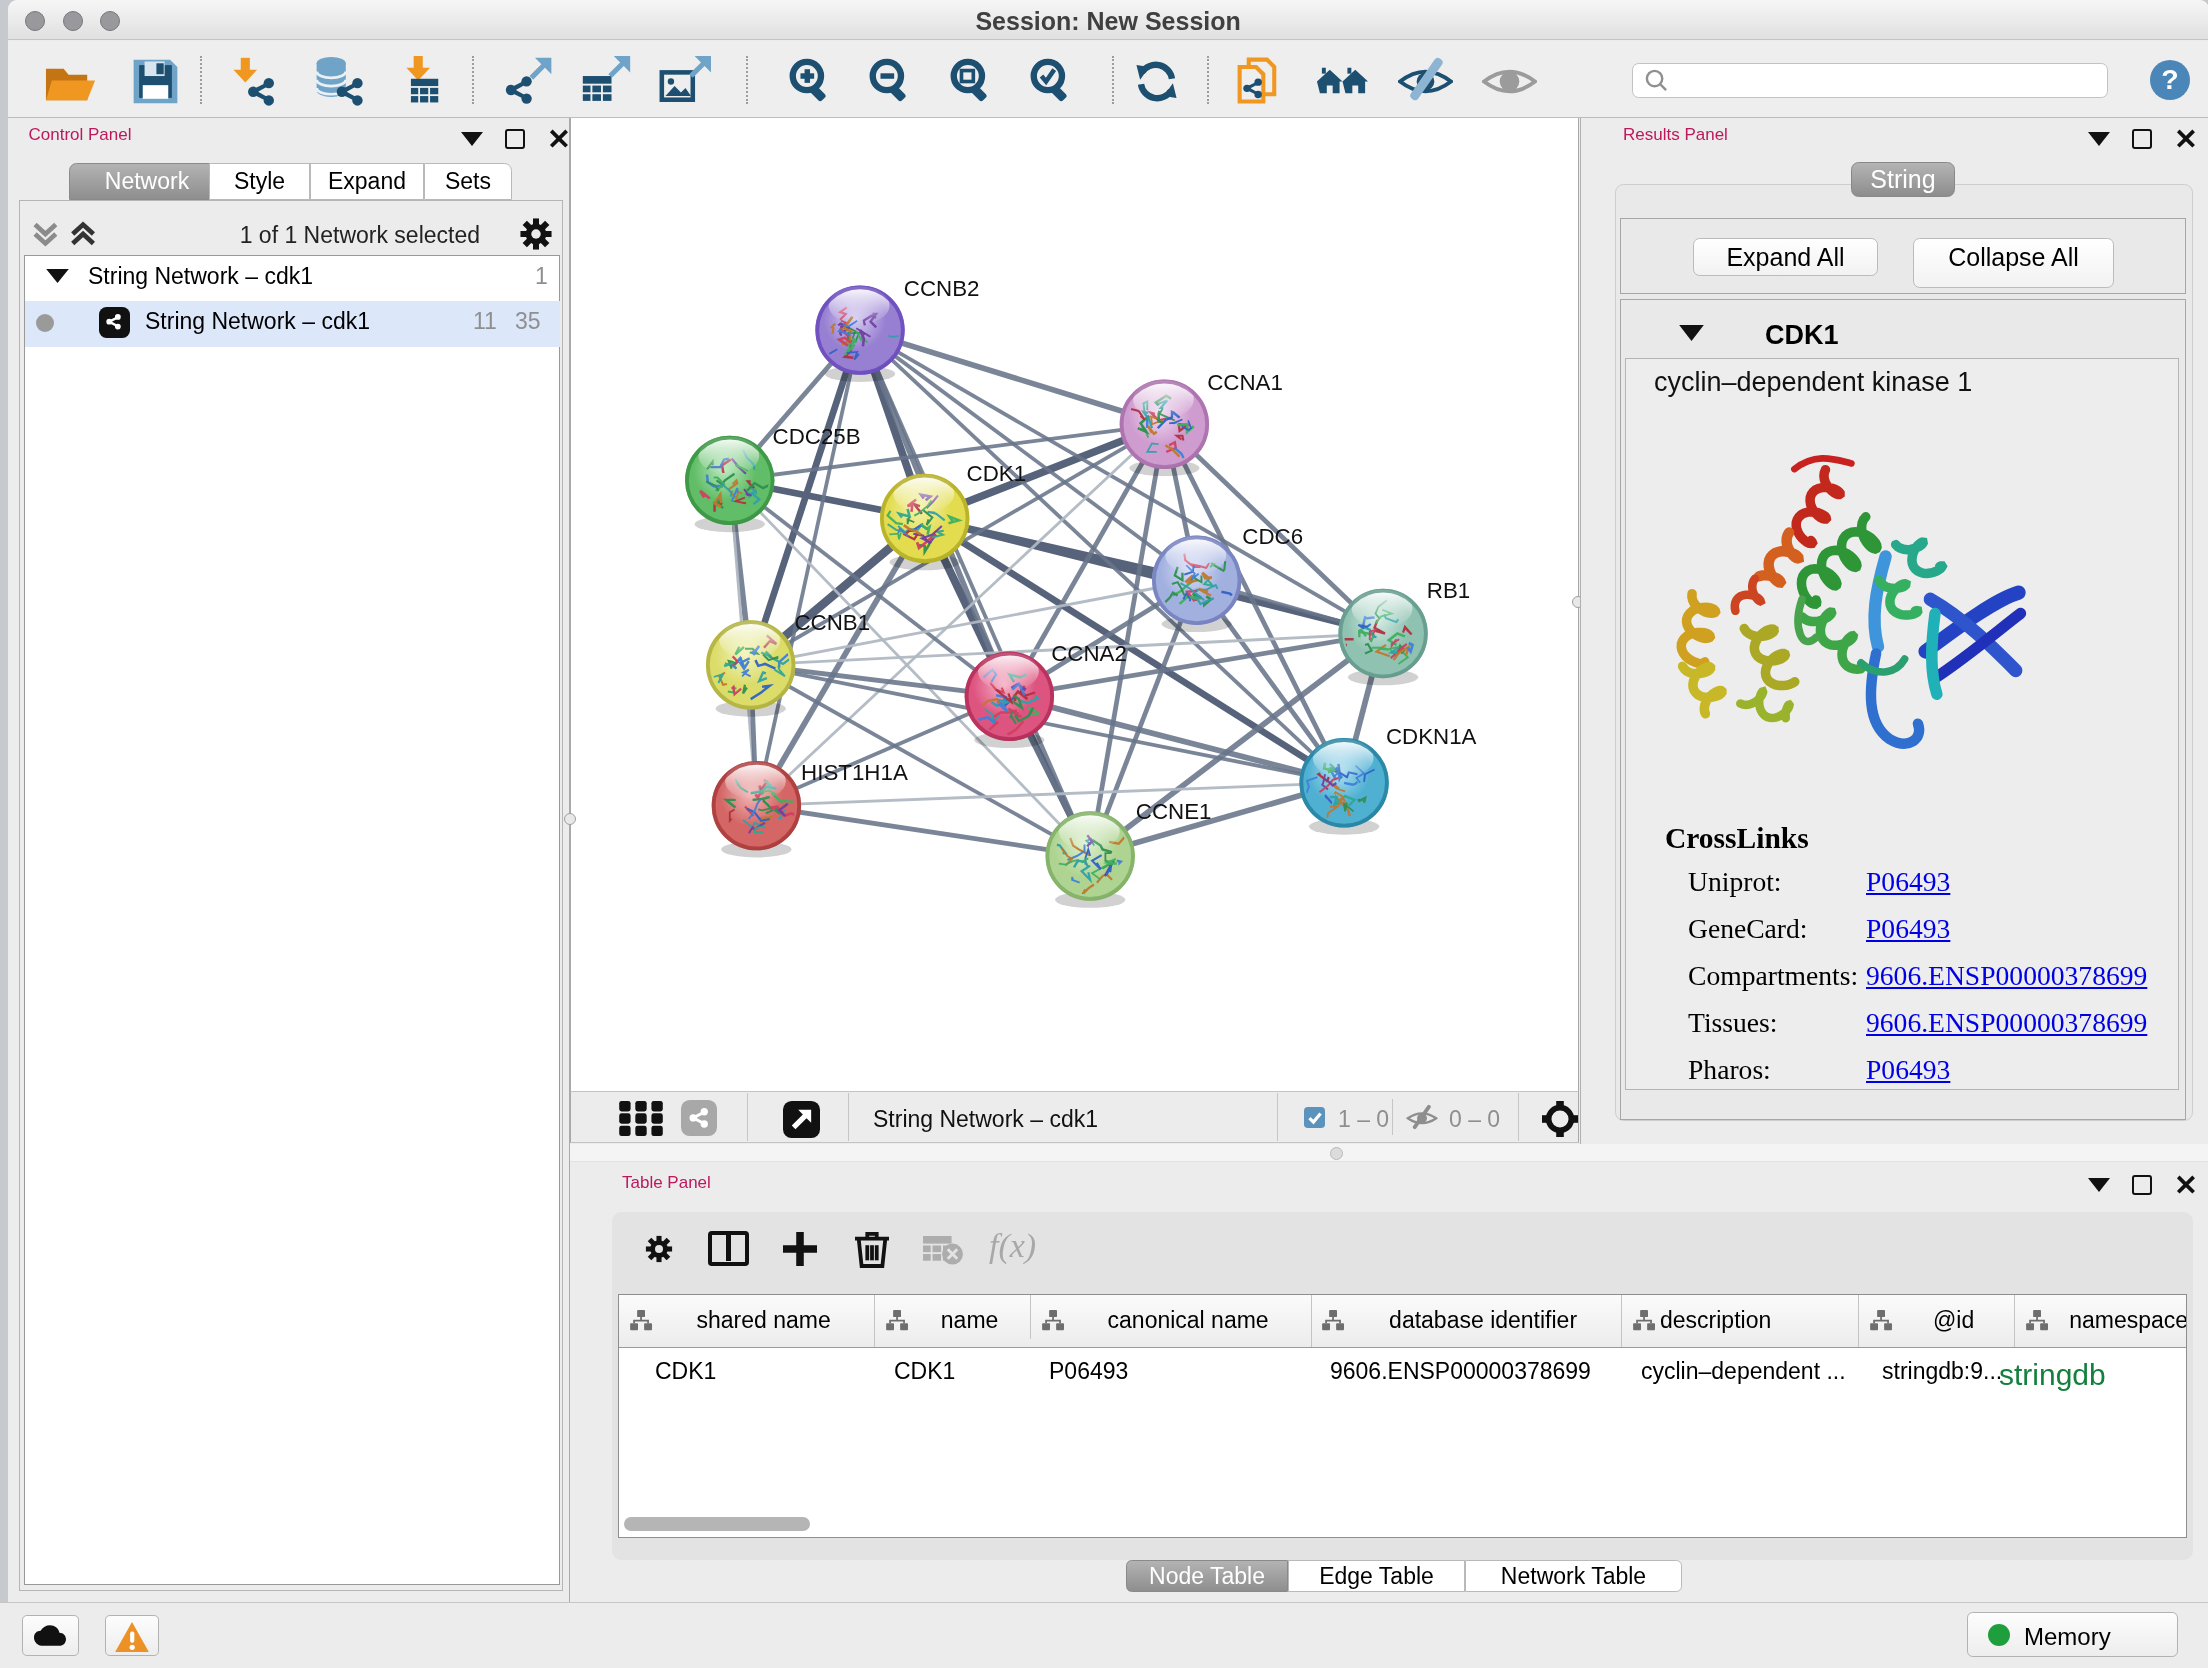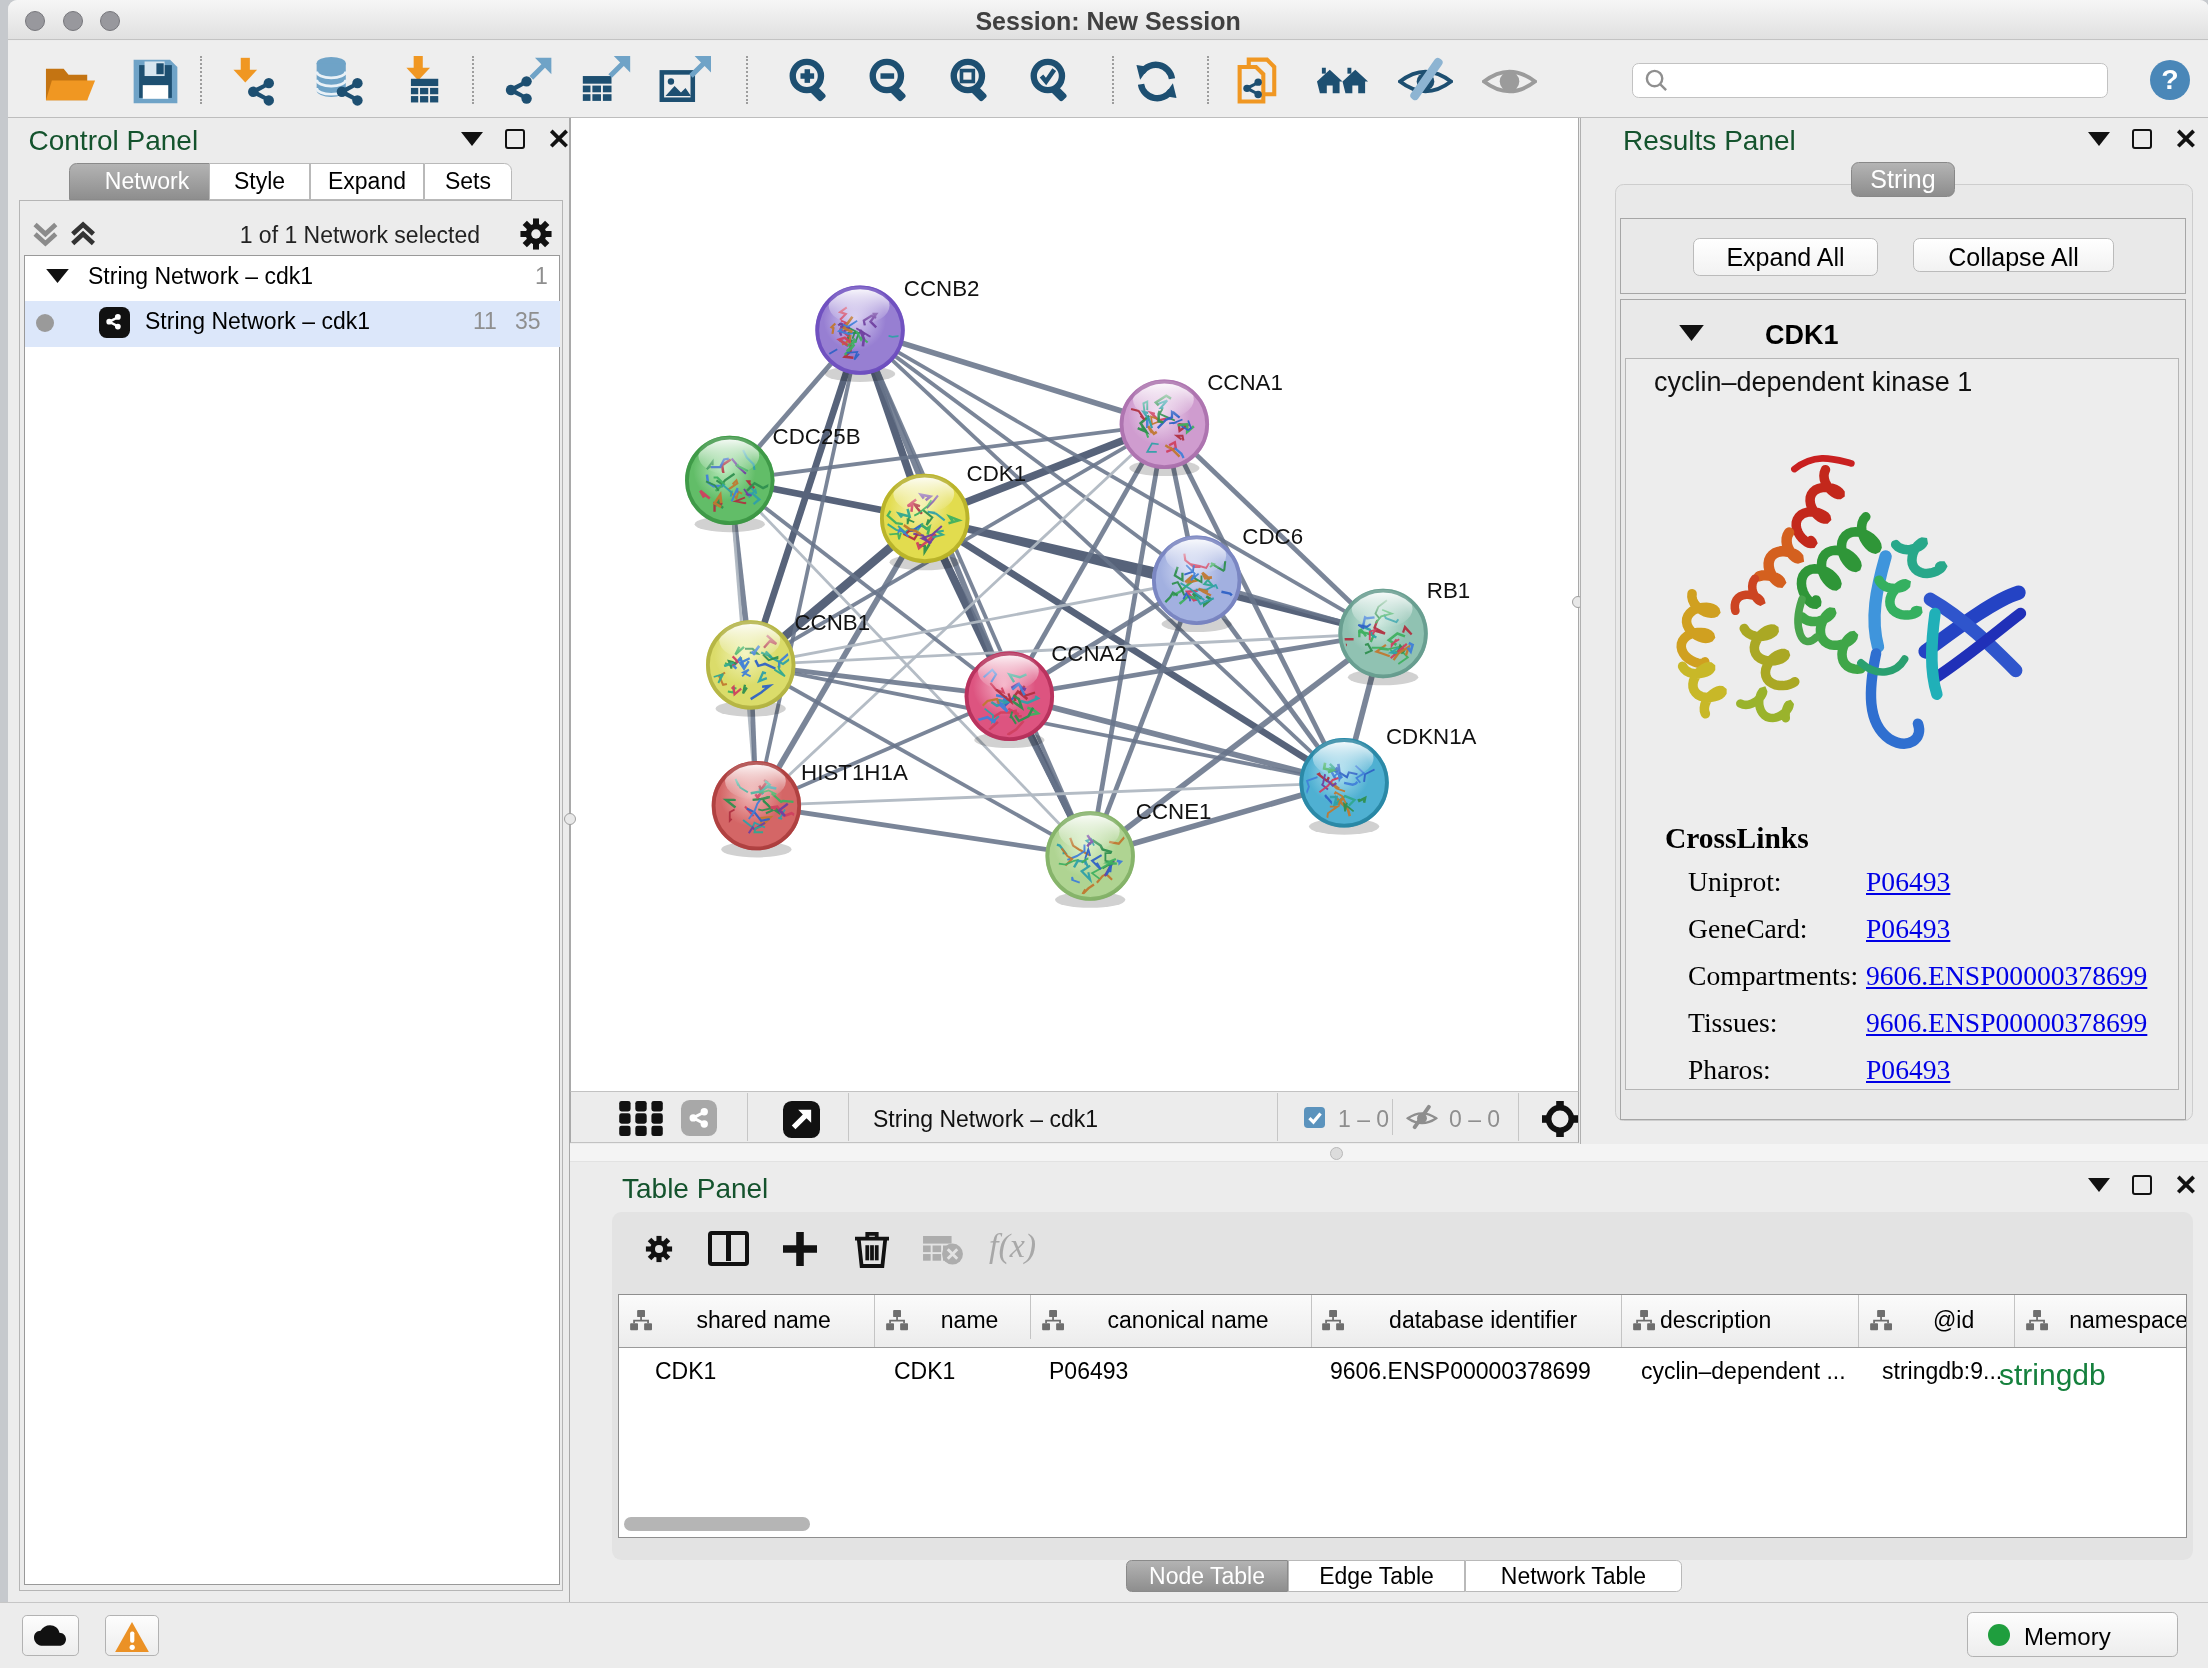--- a/index.html
+++ b/index.html
@@ -2,21 +2,21 @@
 <html style="font-size:15px"><head><meta charset="utf-8"><style>
 *{margin:0;padding:0;box-sizing:border-box}
 html,body{width:2208px;height:1668px;background:#c6c9cd;font-family:"Liberation Sans",sans-serif;overflow:hidden}
 .abs{position:absolute}
 #win{position:absolute;left:7.6px;top:0;width:2201px;height:1668px;background:#ececec;border-radius:9.5px 9.5px 0 0}
 #titlebar{position:absolute;left:7.6px;top:0;width:2201px;height:40px;background:linear-gradient(#f6f6f6,#e0e0e0);border-bottom:1px solid #c3c3c3;border-radius:9.5px 9.5px 0 0}
 .tl{position:absolute;top:10.5px;width:20px;height:20px;border-radius:50%;background:#98989d;border:1.9px solid #77777c}
 #title{position:absolute;top:6.7px;left:0;width:100%;text-align:center;font-size:25px;font-weight:600;color:#404040}
 #toolbar{position:absolute;left:7.6px;top:41px;width:2201px;height:77px;background:#eeeeee;border-bottom:1px solid #bdbdbd}
 .tdiv{position:absolute;top:56px;width:0;height:48px;border-left:2.9px dotted #9d9d9d}
-.ptitle{font-size:28px;color:#14532d}
+.ptitle{font-size:17px;color:#be185d}
 .panicons{position:absolute;display:flex;align-items:center}
 .tri-d{width:0;height:0;border-left:11.4px solid transparent;border-right:11.4px solid transparent;border-top:14.3px solid #111}
 .sq{width:20px;height:20px;border:2.9px solid #111;border-radius:2.9px}
 .xx{font-size:28.5px;font-weight:bold;color:#111;line-height:20px}
 .tab{position:absolute;border:1px solid #b9b9b9;background:#fff;color:#000;text-align:center;font-size:23px;display:flex;align-items:center;justify-content:center}
 .tabsel{background:linear-gradient(#b3b3b3,#8e8e8e);color:#fff;border-color:#8a8a8a}
 a.lk{color:#0000e6;text-decoration:underline}
 </style></head><body>
 <div id="win"></div>
 <div id="titlebar">
@@ -821,21 +821,21 @@
 <div class="ptitle abs" style="left:1623px;top:125px">Results Panel</div>
 <div class="panicons" style="left:2088px;top:129px;gap:22px">
     <div class="tri-d"></div>
     <div class="sq"></div>
     <div class="xx">✕</div>
   </div>
 <div class="abs" style="left:1615px;top:184px;width:578px;height:937px;background:#e9e9e9;border:1px solid #cdcdcd;border-radius:8.6px"></div>
 <div class="abs" style="left:1851px;top:162px;width:104px;height:35px;background:linear-gradient(#b4b4b4,#8d8d8d);border:1px solid #888;border-radius:7.6px;color:#fff;font-size:25px;text-align:center;line-height:33px">String</div>
 <div class="abs" style="left:1620px;top:218px;width:566px;height:76px;border:1px solid #a6a6a6"></div>
 <div class="abs" style="left:1693px;top:238px;width:185px;height:38px;background:linear-gradient(#ffffff,#f2f2f2);border:1px solid #bbb;border-radius:6.7px;font-size:25px;text-align:center;line-height:36px;color:#000">Expand All</div>
-<div class="abs" style="left:1913px;top:238px;width:201px;height:34px;background:linear-gradient(#ffffff,#f2f2f2);border:1px solid #bbb;border-radius:6.7px;font-size:25px;text-align:center;line-height:36px;color:#000">Collapse All</div>
+<div class="abs" style="left:1913px;top:238px;width:201px;height:50px;background:linear-gradient(#ffffff,#f2f2f2);border:1px solid #bbb;border-radius:6.7px;font-size:25px;text-align:center;line-height:36px;color:#000">Collapse All</div>
 <div class="abs" style="left:1620px;top:299px;width:566px;height:821px;border:1px solid #a6a6a6"></div>
 <svg class="abs" style="left:1679px;top:325px" width="25" height="18" viewBox="0 0 26 19">
     <path d="M0 0 L26 0 L13 17 Z" fill="#111"></path>
   </svg>
 <div class="abs" style="left:1765px;top:320px;font-size:27px;font-weight:bold;color:#000">CDK1</div>
 <div class="abs" style="left:1625px;top:358px;width:554px;height:732px;border:1px solid #b5b5b5;background:#ededed"></div>
 <div class="abs" style="left:1654px;top:367px;font-size:27px;color:#111">cyclin–dependent kinase 1</div>
 <svg class="abs" style="left:1650px;top:433px" width="380" height="323" viewBox="0 0 400 340">
     <g fill="none" stroke-linecap="round">
       <path d="M290 230 C330 200 365 175 388 168" stroke="#2443c4" stroke-width="15"></path>

